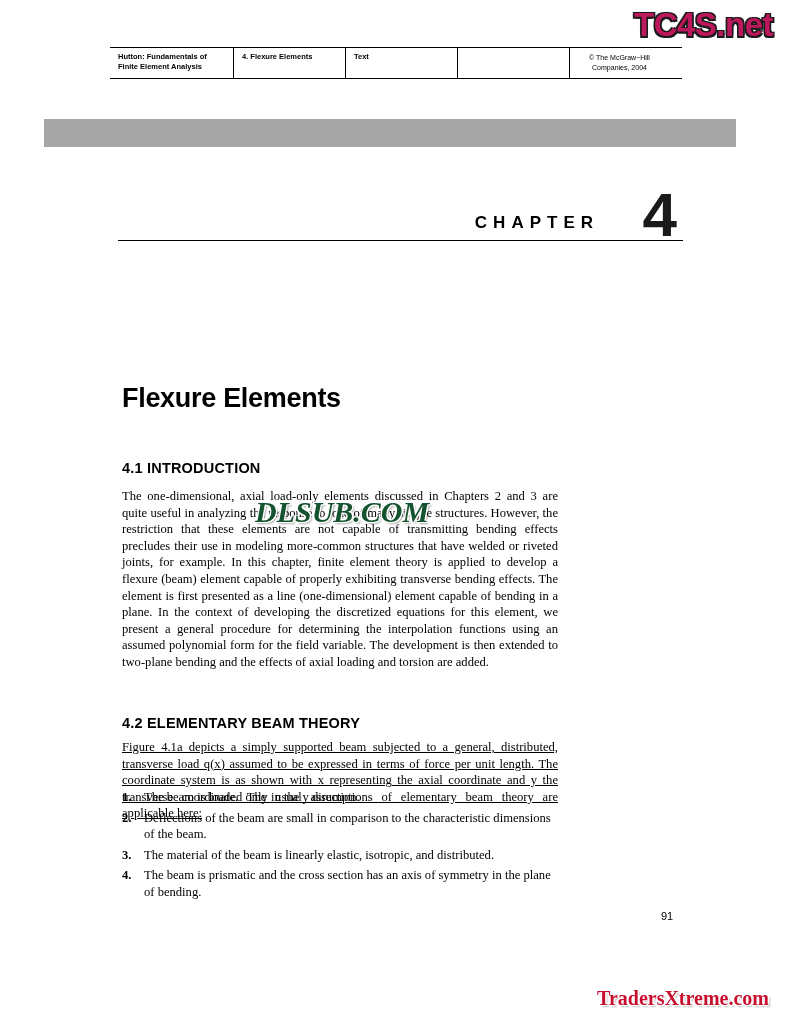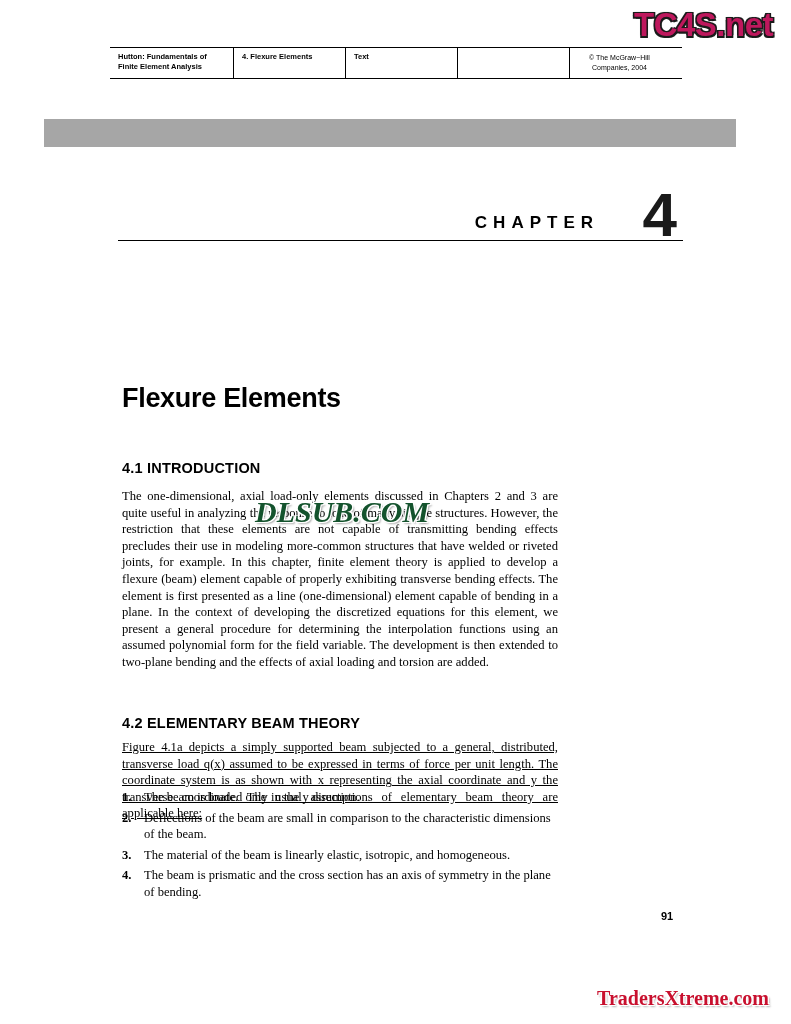--- a/index.html
+++ b/index.html
@@ -194,21 +194,21 @@
   .numitem .t {
     flex: 1 1 auto;
     text-align: left;
   }
 
   .page-num {
     position: absolute;
     top: 910px;
     left: 661px;
     font-family: "Liberation Sans", sans-serif;
-    font-weight: bold;
+    font-weight: normal;
     font-size: 11px;
   }
 </style>
 </head>
 <body>
 
 <div class="wm-top">TC4S.net</div>
 
 <div class="header-table">
   <div class="header-cell hc1">Hutton: Fundamentals of Finite Element Analysis</div>
@@ -241,21 +241,21 @@
   <div class="numitem">
     <div class="n">1.</div>
     <div class="t">The beam is loaded only in the y direction.</div>
   </div>
   <div class="numitem">
     <div class="n">2.</div>
     <div class="t">Deflections of the beam are small in comparison to the characteristic dimensions of the beam.</div>
   </div>
   <div class="numitem">
     <div class="n">3.</div>
-    <div class="t">The material of the beam is linearly elastic, isotropic, and homogeneous.</div>
+    <div class="t">The material of the beam is linearly elastic, isotropic, and distributed.</div>
   </div>
   <div class="numitem">
     <div class="n">4.</div>
     <div class="t">The beam is prismatic and the cross section has an axis of symmetry in the plane of bending.</div>
   </div>
 </div>
 
 <div class="page-num">91</div>
 
 <div class="wm-mid">DLSUB.COM</div>

